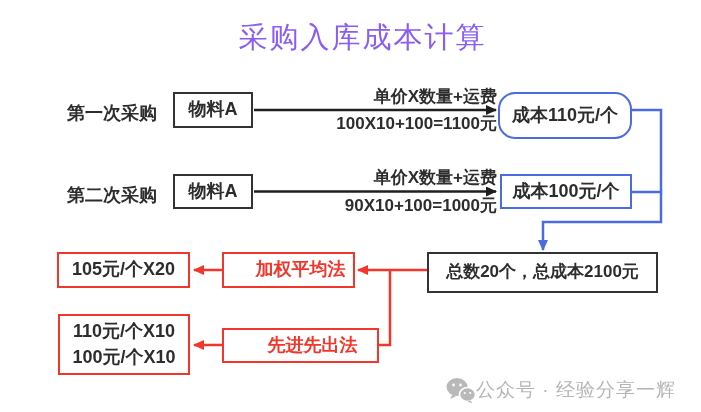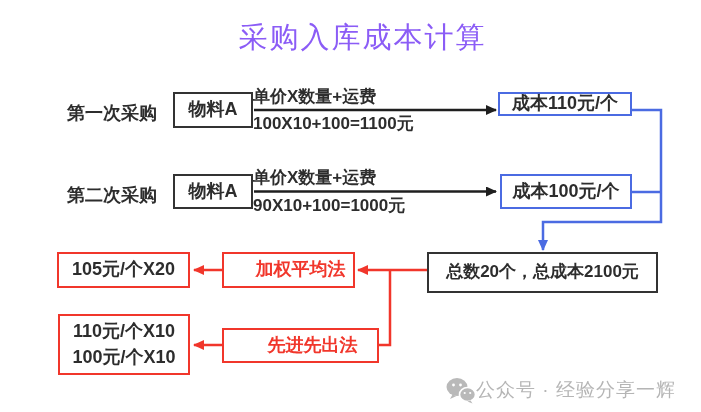--- a/index.html
+++ b/index.html
@@ -24,21 +24,21 @@
     font-weight:bold;color:#2d2d2d;text-align:center;line-height:1.2;
   }
   .border-dark{border:2.5px solid #333333;}
   .border-blue{border:2.5px solid #4b6be2;}
   .border-red{border:2.5px solid #f1362b;}
   .red-text{color:#f1362b;padding-left:24px;}
   .lbl{
     position:absolute;font-weight:bold;color:#2d2d2d;white-space:nowrap;
   }
   .formula{
-    position:absolute;left:253px;width:244px;text-align:left;
+    position:absolute;left:253px;width:244px;text-align:right;
     font-weight:bold;color:#2d2d2d;font-size:17px;white-space:nowrap;
   }
   .watermark{
     position:absolute;left:446px;top:369px;
     display:flex;align-items:flex-start;
     color:#b5b5b5;font-size:19px;font-weight:500;letter-spacing:1px;
     white-space:nowrap;
     margin-top:8px;
   }
   .fs18{font-size:18px;}
@@ -75,21 +75,21 @@
   </svg>
 
   <div class="title">采购入库成本计算</div>
 
   <div class="lbl fs18" style="left:67px;top:101px;">第一次采购</div>
   <div class="box border-dark fs18" style="left:173px;top:92px;width:80px;height:36px;">
     <span>物料A</span>
   </div>
   <div class="formula" style="top:85px;">单价X数量+运费</div>
   <div class="formula" style="top:112px;">100X10+100=1100元</div>
-  <div class="box border-blue fs18" style="left:498px;top:92px;width:134px;height:24px;">
+  <div class="box border-blue fs18" style="left:498px;top:92px;width:134px;height:47px;border-radius:17px;">
     <span>成本110元/个</span>
   </div>
 
   <div class="lbl fs18" style="left:67px;top:183px;">第二次采购</div>
   <div class="box border-dark fs18" style="left:173px;top:174px;width:80px;height:35px;">
     <span>物料A</span>
   </div>
   <div class="formula" style="top:166px;">单价X数量+运费</div>
   <div class="formula" style="top:194px;">90X10+100=1000元</div>
   <div class="box border-blue fs18" style="left:500px;top:174px;width:132px;height:35px;">

